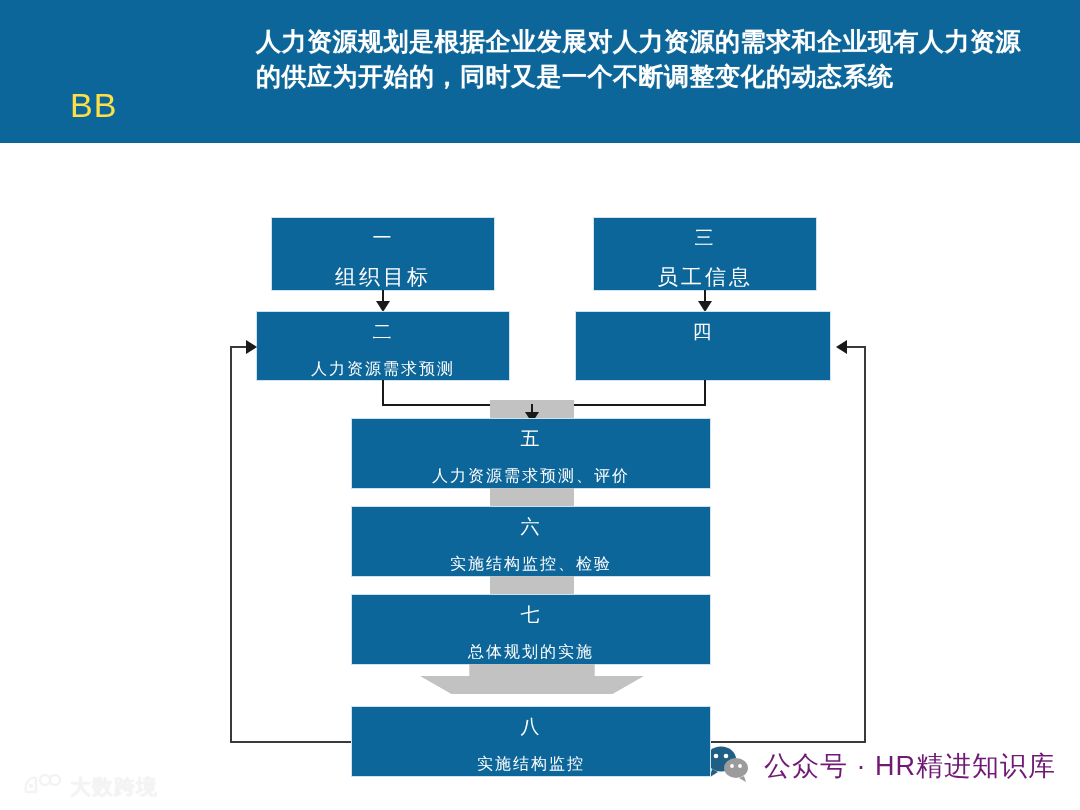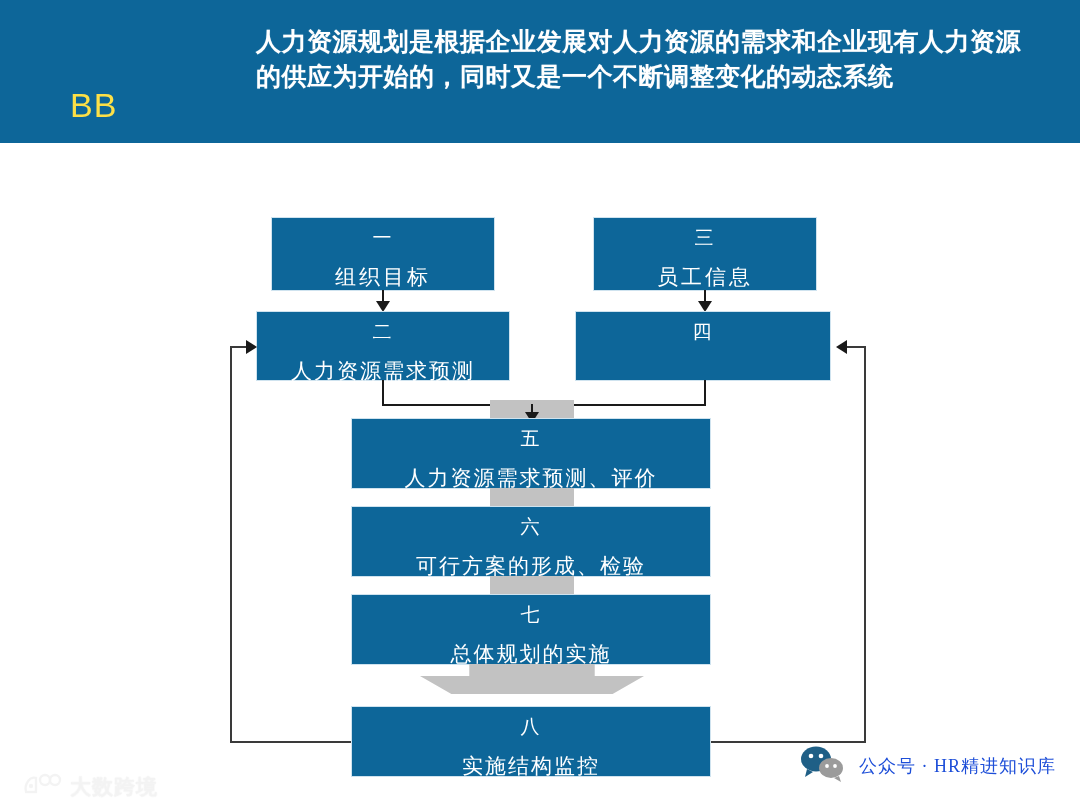--- a/index.html
+++ b/index.html
@@ -75,21 +75,21 @@
     font-weight: 400;
   }
   .node .label {
     display: block;
     font-size: 21px;
     line-height: 1;
     letter-spacing: 3px;
     padding-top: 20px;
     font-weight: 400;
   }
-  .node.wide .label { font-size: 21px; letter-spacing: 2px; text-align: center; }
+  .node.wide .label { font-size: 16px; letter-spacing: 2px; text-align: center; }
 
   
   .gray-block {
     position: absolute;
     background: #c2c2c2;
   }
   .gray-arrow {
     position: absolute;
     background: #c2c2c2;
   }
@@ -150,24 +150,24 @@
   }
   #wm-right {
     position: absolute;
     right: 24px;
     bottom: 22px;
     display: flex;
     align-items: center;
     gap: 12px;
   }
   #wm-right .wm-text {
-    color: #1d4ed8;
-    font-size: 18px;
+    color: #701a75;
+    font-size: 27px;
     letter-spacing: 1px;
-    font-family: Liberation Serif, serif;
+    font-family: Liberation Sans, sans-serif;
   }
 </style>
 </head>
 <body>
 
 <div id="header-band">
   <div id="brand-logo">BB</div>
   <div id="header-title">人力资源规划是根据企业发展对人力资源的需求和企业现有人力资源的供应为开始的，同时又是一个不断调整变化的动态系统</div>
 </div>
 
@@ -208,21 +208,21 @@
 
   <div class="node wide" style="left:352px; top:276px; width:358px; height:69px;">
     <span class="num">五</span>
     <span class="label">人力资源需求预测、评价</span>
   </div>
 
   <div class="gray-block" style="left:490px; top:345px; width:84px; height:22px;"></div>
 
   <div class="node wide" style="left:352px; top:364px; width:358px; height:69px;">
     <span class="num">六</span>
-    <span class="label">可行方案的形成、检验</span>
+    <span class="label">实施结构监控、检验</span>
   </div>
 
   <div class="gray-block" style="left:490px; top:433px; width:84px; height:22px;"></div>
 
   <div class="node wide" style="left:352px; top:452px; width:358px; height:69px;">
     <span class="num">七</span>
     <span class="label">总体规划的实施</span>
   </div>
 
   <div class="gray-arrow" style="left:420px; top:521px; width:224px; height:30px;

